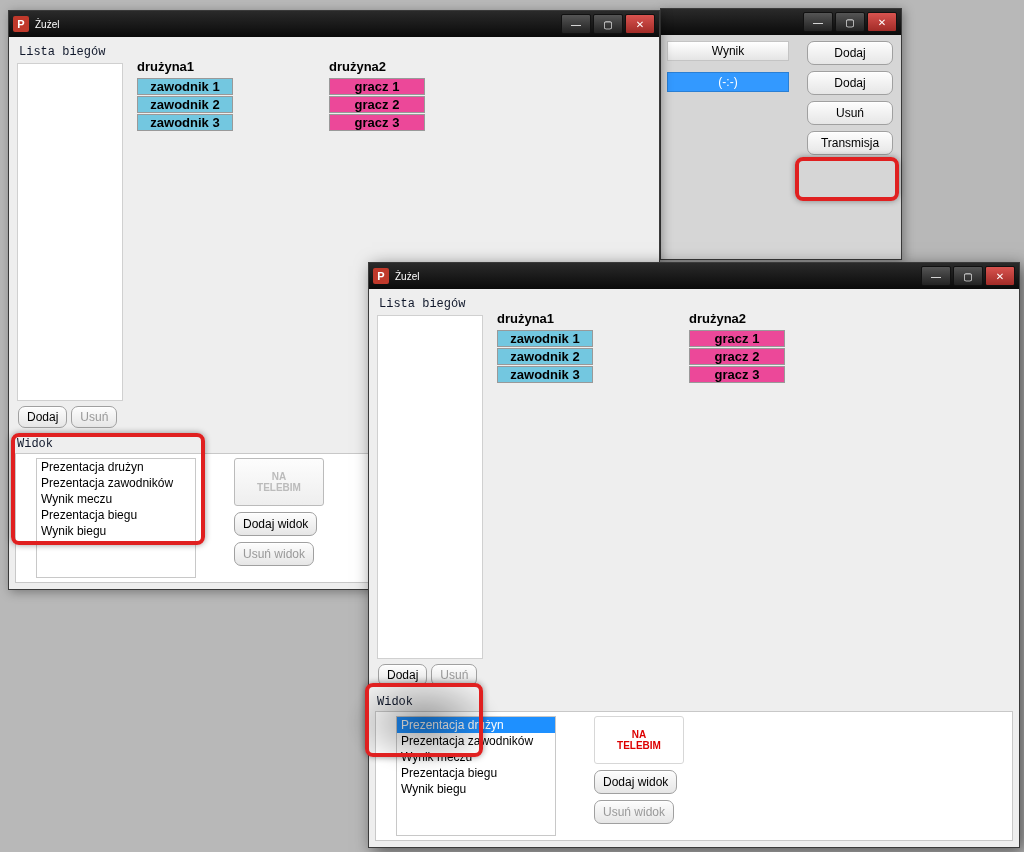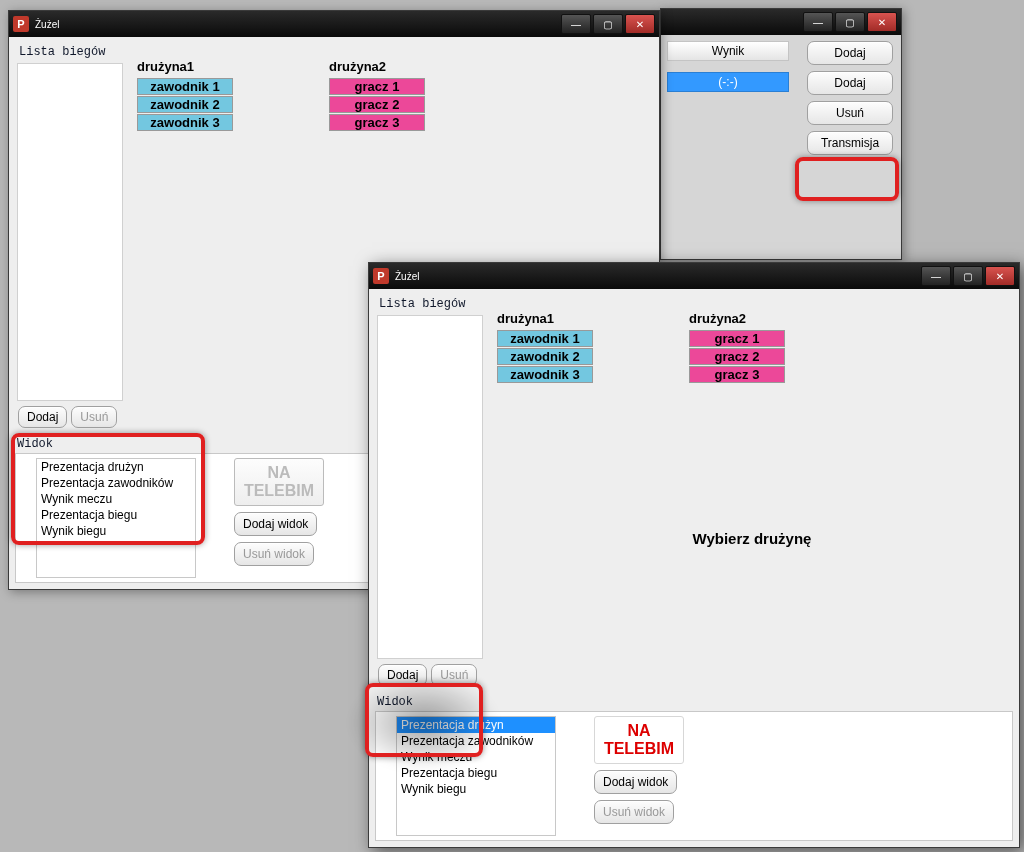--- a/index.html
+++ b/index.html
@@ -119,21 +119,21 @@
   .view-list .item { padding:1px 4px; white-space:nowrap;}
   .view-list .item.sel { background:#1e90ff; color:#fff;}
   .btns-col { width:100px; display:flex;flex-direction:column;gap:6px; align-items:flex-start;}
   .big-btn {
     width:88px;height:46px;
     border:1px solid #bbb;
     background:linear-gradient(#fdfdfd,#eee);
     border-radius:3px;
     font-weight:bold;
     color:#bbb;
-    font-size:16px;
+    font-size:10px;
     display:flex;align-items:center;justify-content:center;text-align:center;
   }
   .big-btn.active { color:#d00;}
   .red-callout {
     border:4px solid #e02020;
     border-radius:8px;
     position:absolute;
     pointer-events:none;
     box-shadow:0 0 6px rgba(0,0,0,.4);
   }
@@ -262,21 +262,20 @@
             <div class="player p-blue">zawodnik 2</div><br>
             <div class="player p-blue">zawodnik 3</div>
           </div>
           <div class="team-col">
             <div class="team-title">drużyna2</div>
             <div class="player p-green">gracz 1</div><br>
             <div class="player p-green">gracz 2</div><br>
             <div class="player p-green">gracz 3</div>
           </div>
         </div>
-        <div class="center-msg">Wybierz drużynę</div>
       </div>
     </div>
     <div style="position:relative">
       <div class="panel-label" style="padding-left:2px;">Widok</div>
       <div class="lower">
         <div class="view-col">
           <div class="view-list">
             <div class="item sel">Prezentacja drużyn</div>
             <div class="item">Prezentacja zawodników</div>
             <div class="item">Wynik meczu</div>

